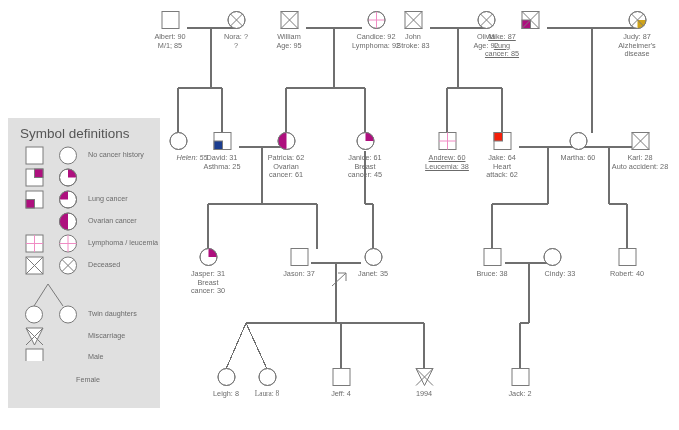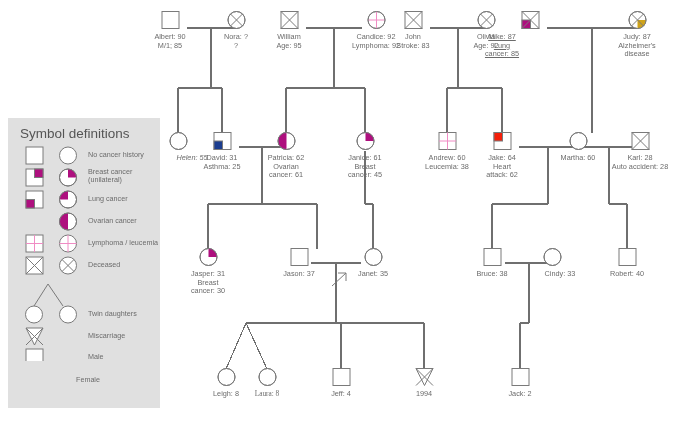--- a/index.html
+++ b/index.html
@@ -133,22 +133,20 @@
         <path d="M18 210 L35 210 L26.5 227 Z"></path>
         <line x1="18" y1="227" x2="35" y2="210"></line>
           <line x1="18" y1="210" x2="35" y2="227"></line>
 
         <rect x="18" y="231" width="17" height="17"></rect>
 
         <circle cx="26.5" cy="263" r="8.5"></circle>
       </g>
     </svg>
     <span class="ltext" style="left:80px;top:33px;">No cancer history</span>
-    <span class="ltext" style="left:80px;top:50px;">Breast cancer
-(unilateral)</span>
     <span class="ltext" style="left:80px;top:77px;">Lung cancer</span>
     <span class="ltext" style="left:80px;top:99px;">Ovarian cancer</span>
     <span class="ltext" style="left:80px;top:121px;">Lymphoma / leucemia</span>
     <span class="ltext" style="left:80px;top:143px;">Deceased</span>
     <span class="ltext" style="left:80px;top:192px;">Twin daughters</span>
     <span class="ltext" style="left:80px;top:214px;">Miscarriage</span>
     <span class="ltext" style="left:80px;top:235px;">Male</span>
     <span class="ltext" style="left:68px;top:258px;">Female</span>
   </div>
 
@@ -266,21 +264,21 @@
       <div class="lab" style="left: 305px; top: 154px; width: 120px;">Janice: 61
 Breast
 cancer: 45</div>
       <div class="node" style="left: 431px; top: 131px;"><svg width="42" height="26">
           <g stroke="#7a7a7a" stroke-width="1" fill="#ffffff">
             <rect x="8" y="1.5" width="17" height="17"></rect>
             <line x1="16.5" y1="1.5" x2="16.5" y2="18.5" stroke="#f08cc4"></line>
             <line x1="8" y1="10" x2="25" y2="10" stroke="#f08cc4"></line>
           </g>
         </svg></div>
-      <div class="lab" style="left: 387px; top: 154px; width: 120px;">Andrew: 60
+      <div class="lab" style="left: 387px; top: 154px; width: 120px; text-decoration: underline;">Andrew: 60
 Leucemia: 38</div>
       <div class="node" style="left: 486px; top: 131px;"><svg width="42" height="26">
           <g stroke="#7a7a7a" stroke-width="1" fill="#ffffff">
             <rect x="8" y="1.5" width="17" height="17"></rect>
             <rect x="8" y="1.5" width="8.5" height="8.5" fill="#f41f0a"></rect>
           </g>
         </svg></div>
       <div class="lab" style="left: 442px; top: 154px; width: 120px;">Jake: 64
 Heart
 attack: 62</div>

